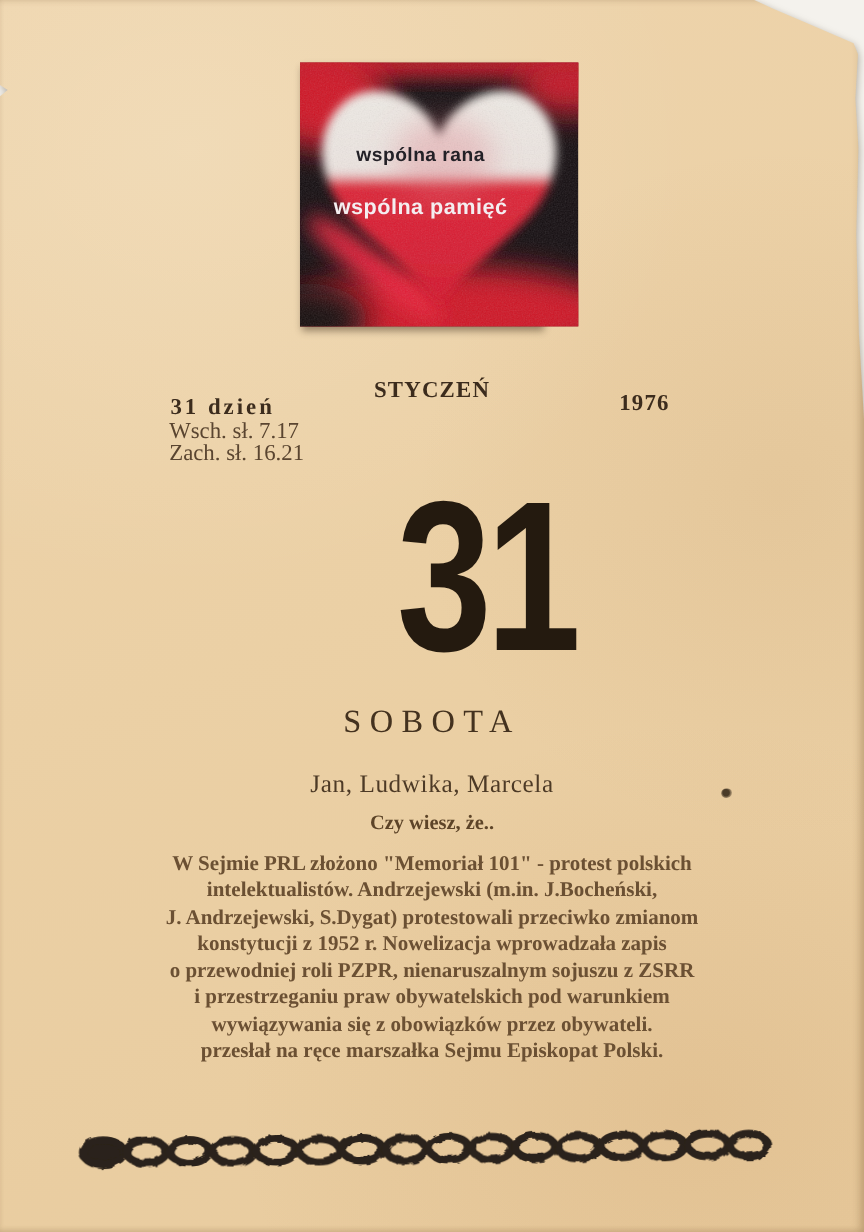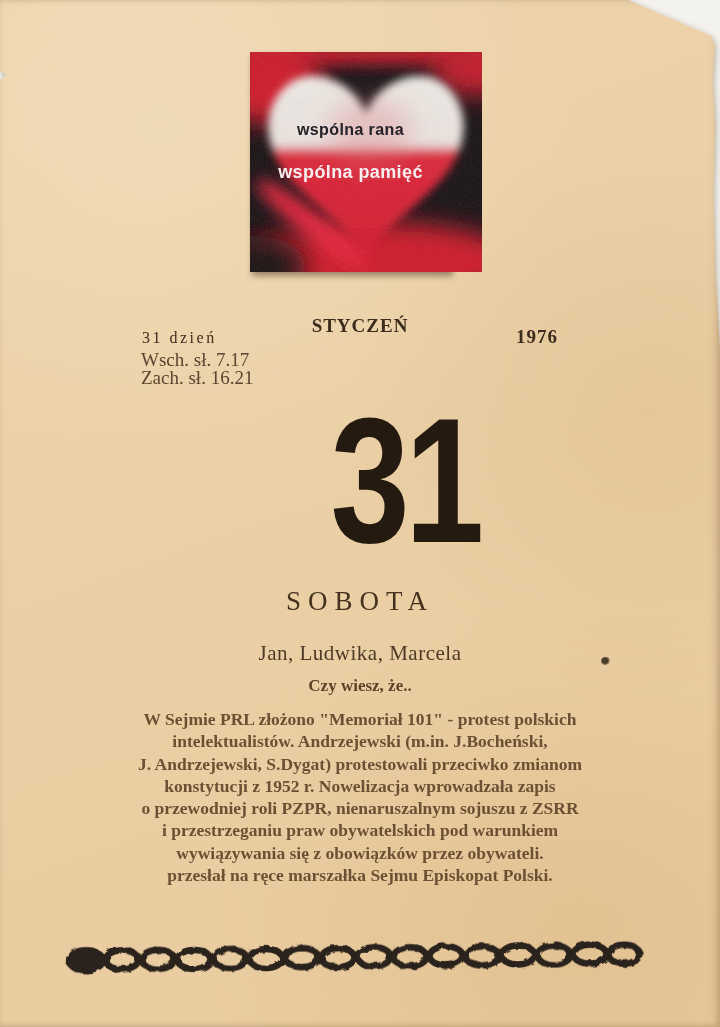--- a/index.html
+++ b/index.html
@@ -32,21 +32,21 @@
   .artwork svg{display:block;width:232px;height:220px;}
   .art-caption{
     position:absolute;left:0;width:100%;text-align:center;
     font-family:"Liberation Sans","DejaVu Sans",sans-serif;font-weight:bold;
     letter-spacing:.4px;
   }
   .art-caption.top{top:69px;font-size:16px;color:#232127;}
   .art-caption.bottom{top:110px;font-size:18px;color:#f4eef0;}
   
   .hdr-daycount{
-    position:absolute;left:142px;top:329px;font-size:16px;font-weight:normal;
+    position:absolute;left:142px;top:329px;font-size:19px;font-weight:bold;
     letter-spacing:2.5px;color:#3c2c1d;
   }
   .hdr-sun{position:absolute;left:141px;top:351px;font-size:19px;line-height:18px;color:#5a4530;}
   .hdr-month{
     position:absolute;left:0;top:315px;width:720px;text-align:center;
     font-size:19px;font-weight:bold;letter-spacing:1px;color:#3c2c1d;
   }
   .hdr-year{
     position:absolute;left:516px;top:326px;font-size:19px;font-weight:bold;
     letter-spacing:1px;color:#3c2c1d;

